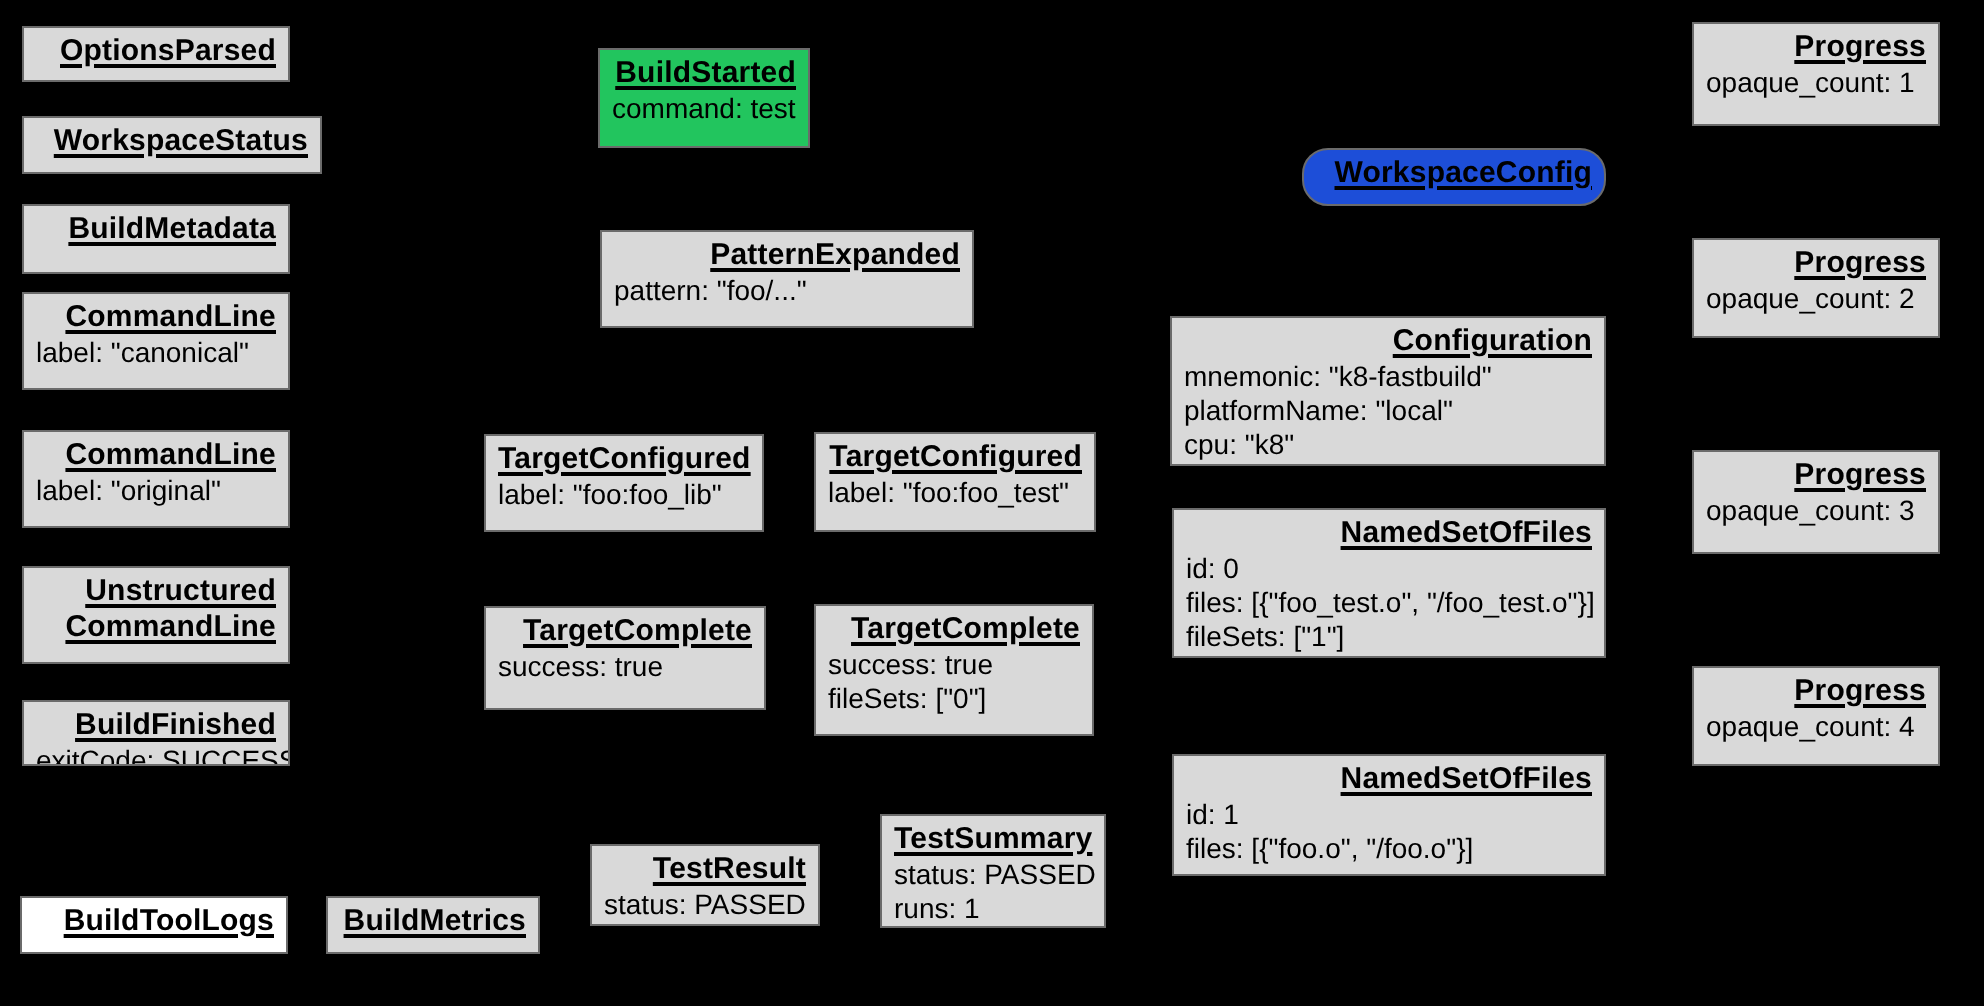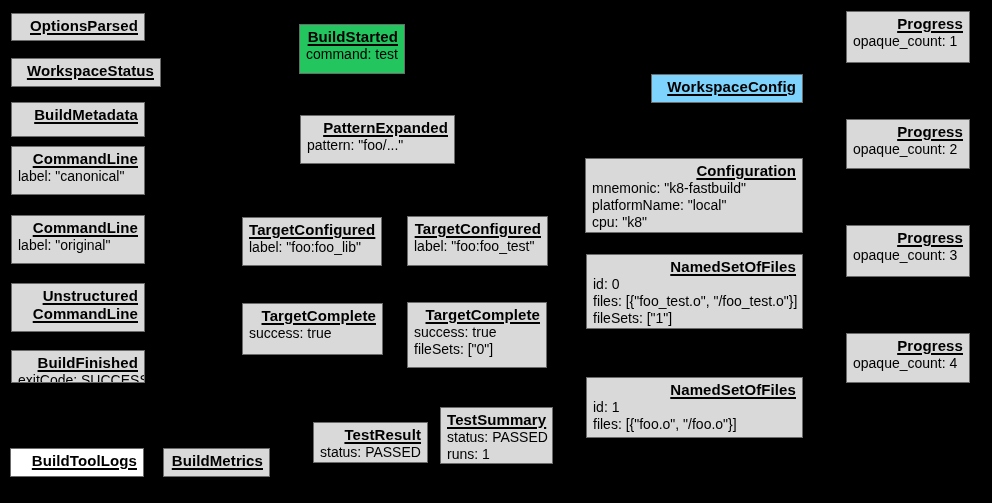--- a/index.html
+++ b/index.html
@@ -95,21 +95,21 @@
       <div class="title">
         <span class="tline">BuildMetrics</span>
       </div>
     </div>
     <div class="box" style="left: 299px; top: 24px; width: 106px; height: 50px; background: #22c55e; border-color: rgb(107, 107, 107);">
       <div class="title">
         <span class="tline">BuildStarted</span>
       </div>
       <div class="field">command: test</div>
     </div>
-    <div class="box" style="left: 300px; top: 115px; width: 155px; height: 49px; background: rgb(217, 217, 217); border-color: rgb(107, 107, 107);">
+    <div class="box" style="left: 300px; top: 115px; width: 187px; height: 49px; background: rgb(217, 217, 217); border-color: rgb(107, 107, 107);">
       <div class="title">
         <span class="tline">PatternExpanded</span>
       </div>
       <div class="field">pattern: "foo/..."</div>
     </div>
     <div class="box" style="left: 242px; top: 217px; width: 140px; height: 49px; background: rgb(217, 217, 217); border-color: rgb(107, 107, 107);">
       <div class="title">
         <span class="tline">TargetConfigured</span>
       </div>
       <div class="field">label: "foo:foo_lib"</div>
@@ -126,34 +126,34 @@
       </div>
       <div class="field">success: true</div>
     </div>
     <div class="box" style="left: 407px; top: 302px; width: 140px; height: 66px; background: rgb(217, 217, 217); border-color: rgb(107, 107, 107);">
       <div class="title">
         <span class="tline">TargetComplete</span>
       </div>
       <div class="field">success: true</div>
       <div class="field">fileSets: ["0"]</div>
     </div>
-    <div class="box" style="left: 313px; top: 422px; width: 115px; height: 41px; background: rgb(217, 217, 217); border-color: rgb(107, 107, 107);">
+    <div class="box" style="left: 295px; top: 422px; width: 115px; height: 41px; background: rgb(217, 217, 217); border-color: rgb(107, 107, 107);">
       <div class="title">
         <span class="tline">TestResult</span>
       </div>
       <div class="field">status: PASSED</div>
     </div>
     <div class="box" style="left: 440px; top: 407px; width: 113px; height: 57px; background: rgb(217, 217, 217); border-color: rgb(107, 107, 107);">
       <div class="title">
         <span class="tline">TestSummary</span>
       </div>
       <div class="field">status: PASSED</div>
       <div class="field">runs: 1</div>
     </div>
-    <div class="box" style="left: 651px; top: 74px; width: 152px; height: 29px; background: #7dd3fc; border-color: rgb(107, 107, 107);">
+    <div class="box" style="left: 651px; top: 74px; width: 152px; height: 29px; background: #1d4ed8; border-color: rgb(107, 107, 107); border-radius: 13px;">
       <div class="title">
         <span class="tline">WorkspaceConfig</span>
       </div>
     </div>
     <div class="box" style="left: 585px; top: 158px; width: 218px; height: 75px; background: rgb(217, 217, 217); border-color: rgb(107, 107, 107);">
       <div class="title">
         <span class="tline">Configuration</span>
       </div>
       <div class="field">mnemonic: "k8-fastbuild"</div>
       <div class="field">platformName: "local"</div>

